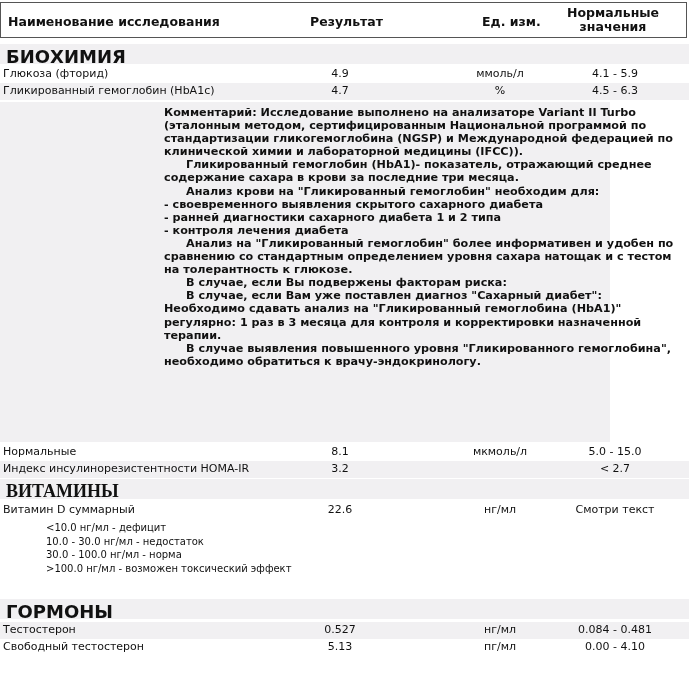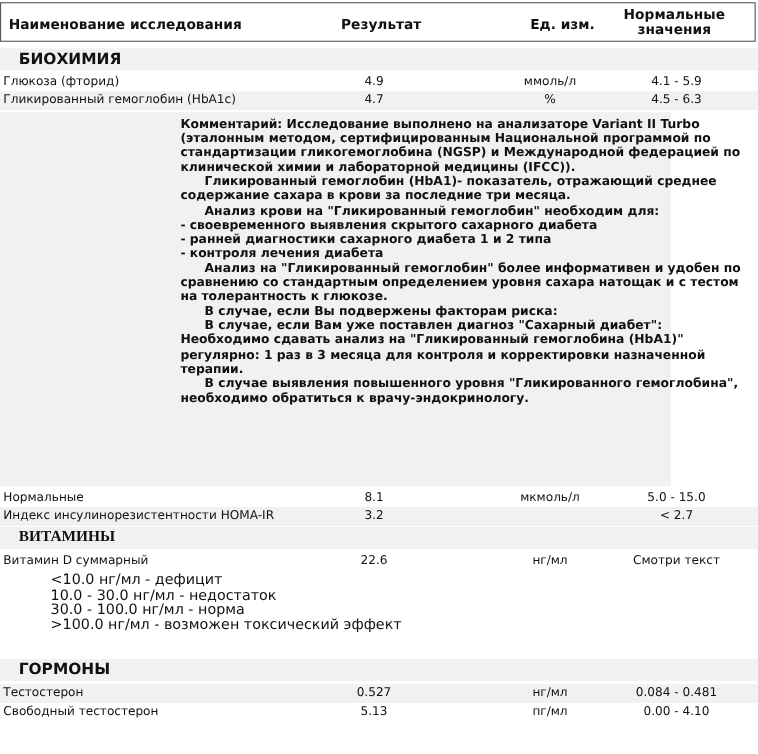--- a/index.html
+++ b/index.html
@@ -14,42 +14,42 @@
   .header .h { position: absolute; font-weight: bold; font-size: 12.5px; }
   .h-name { left: 7px; top: 11px; }
   .h-result { left: 309px; top: 11px; }
   .h-unit { left: 481px; top: 11px; }
   .h-norm { left: 552px; top: 3px; width: 120px; text-align: center; line-height: 14px; }
 
   .section {
     position: absolute; left: 0; width: 689px; height: 20px;
     background: #f1f0f2;
   }
-  .section span { position: absolute; left: 6px; top: 2px; font-weight: bold; font-size: 14px; margin-left: 11px; }
+  .section span { position: absolute; left: 6px; top: 2px; font-weight: bold; font-size: 18px; }
 
   .row { position: absolute; left: 0; width: 689px; height: 17px; }
   .row.alt { background: #f1f0f2; }
   .row .c { position: absolute; top: 1px; font-size: 11px; }
   .row .name { left: 3px; }
   .row .val { left: 300px; width: 80px; text-align: center; font-weight: normal; }
   .row .unit { left: 455px; width: 90px; text-align: center; }
   .row .norm { left: 555px; width: 120px; text-align: center; }
 
   .comment {
     position: absolute; left: 0; top: 102px; width: 610px; height: 340px;
     background: #f1f0f2;
   }
   .comment .txt {
     position: absolute; left: 164px; top: 4px; width: 520px;
     font-weight: bold; font-size: 11.2px; line-height: 13.1px; color: #111;
   }
   .comment .txt p { margin: 0; }
   .comment .txt p.ind { text-indent: 22px; }
 
-  .vitd-notes { position: absolute; left: 46px; top: 521px; font-size: 13px; line-height: 13.6px; }
+  .vitd-notes { position: absolute; left: 46px; top: 521px; font-size: 10px; line-height: 13.6px; }
 </style>
 </head>
 <body>
 
 <div class="header">
   <span class="h h-name">Наименование исследования</span>
   <span class="h h-result">Результат</span>
   <span class="h h-unit">Ед. изм.</span>
   <span class="h h-norm">
     <span>Нормальные</span><br>

